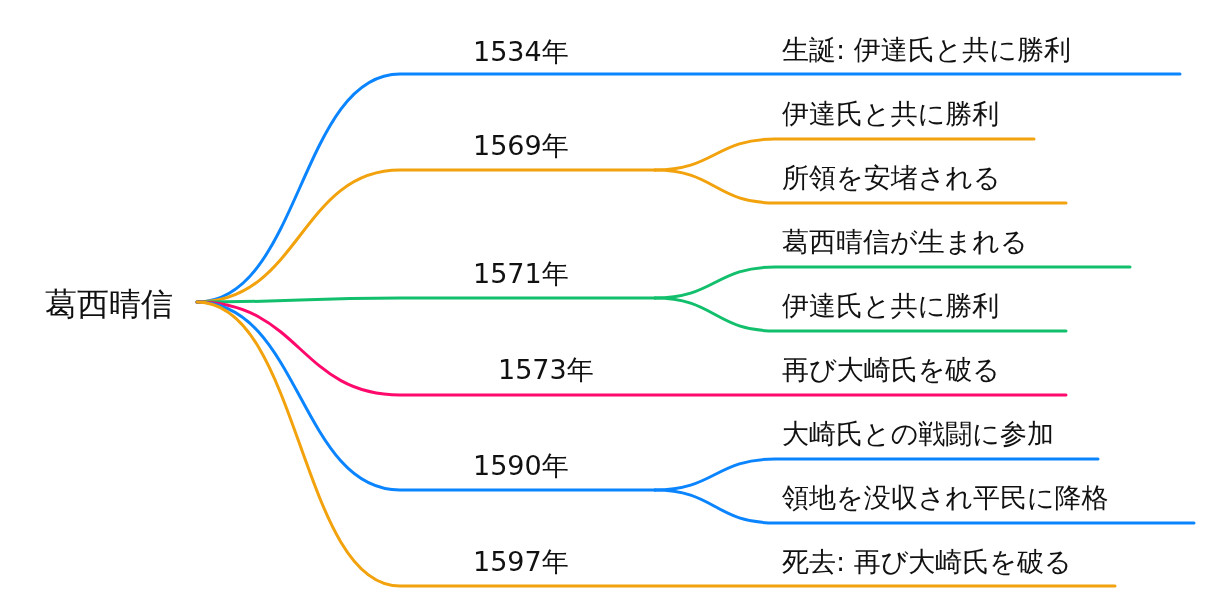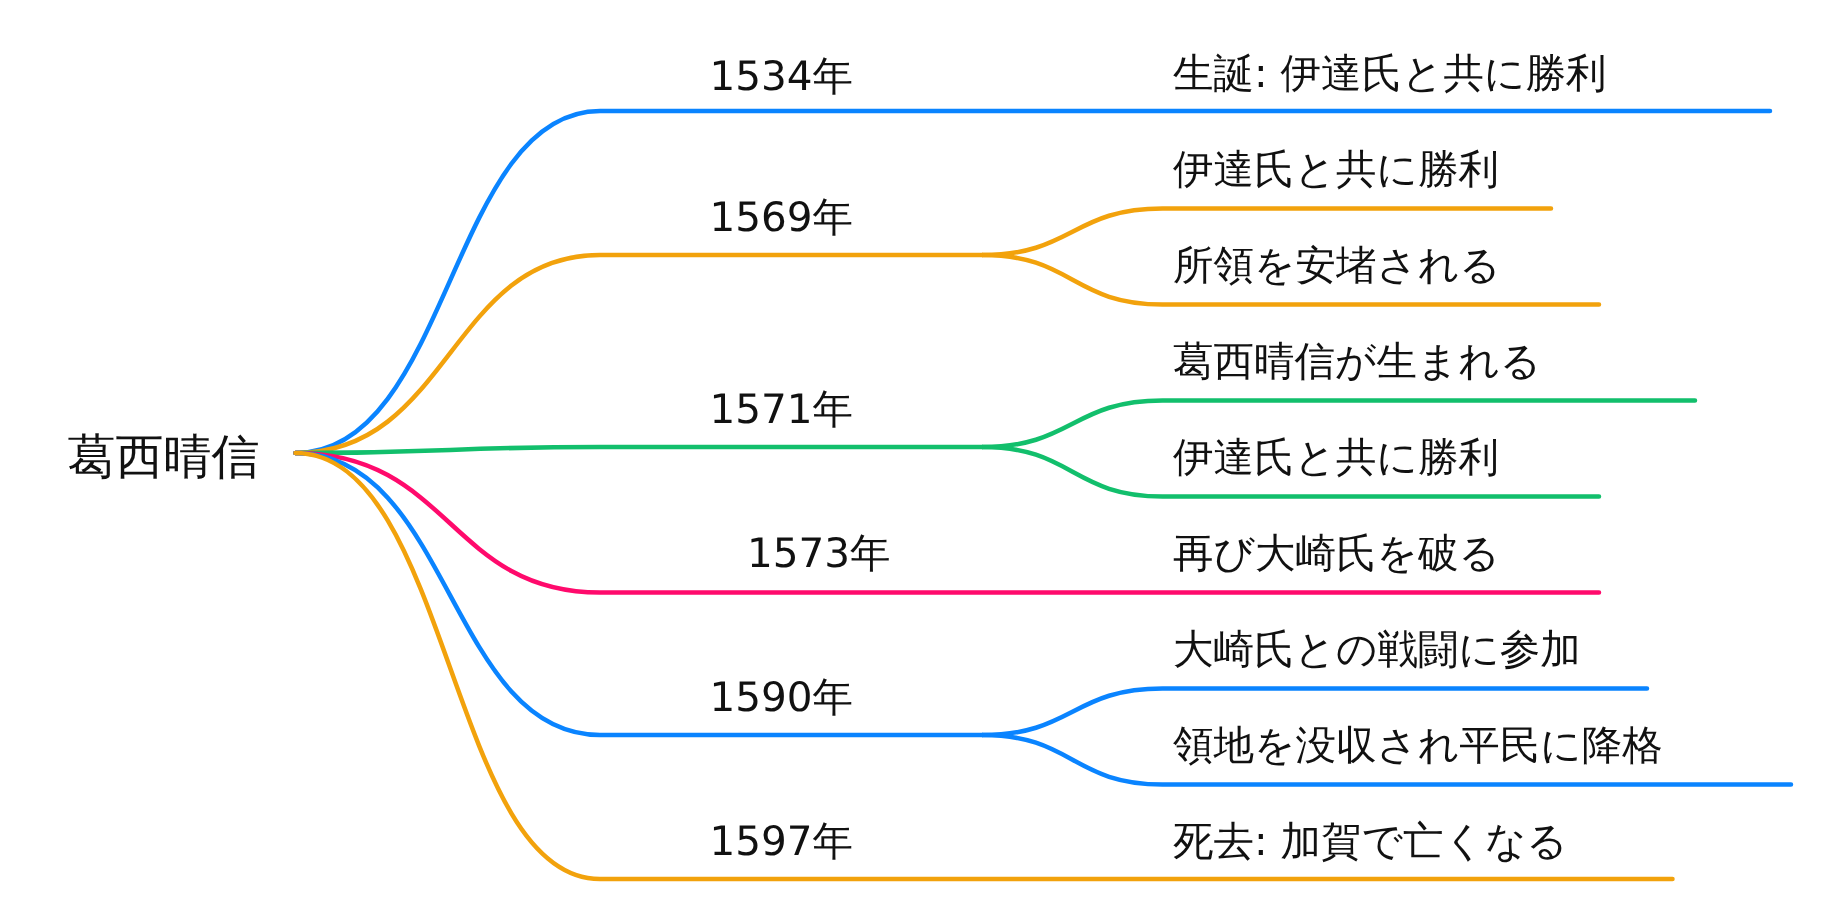--- a/index.html
+++ b/index.html
@@ -49,13 +49,13 @@
 <div class="lbl" style="left:782px; top:292px;">伊達氏と共に勝利</div>
 
 <div class="lbl" style="left:498px; top:356px;">1573年</div>
 <div class="lbl" style="left:782px; top:356px;">再び大崎氏を破る</div>
 
 <div class="lbl" style="left:473px; top:452px;">1590年</div>
 <div class="lbl" style="left:782px; top:420px;">大崎氏との戦闘に参加</div>
 <div class="lbl" style="left:782px; top:484px;">領地を没収され平民に降格</div>
 
 <div class="lbl" style="left:473px; top:548px;">1597年</div>
-<div class="lbl" style="left:782px; top:548px;">死去: 加賀で亡くなる</div>
+<div class="lbl" style="left:782px; top:548px;">死去: 再び大崎氏を破る</div>
 
 </body></html>

